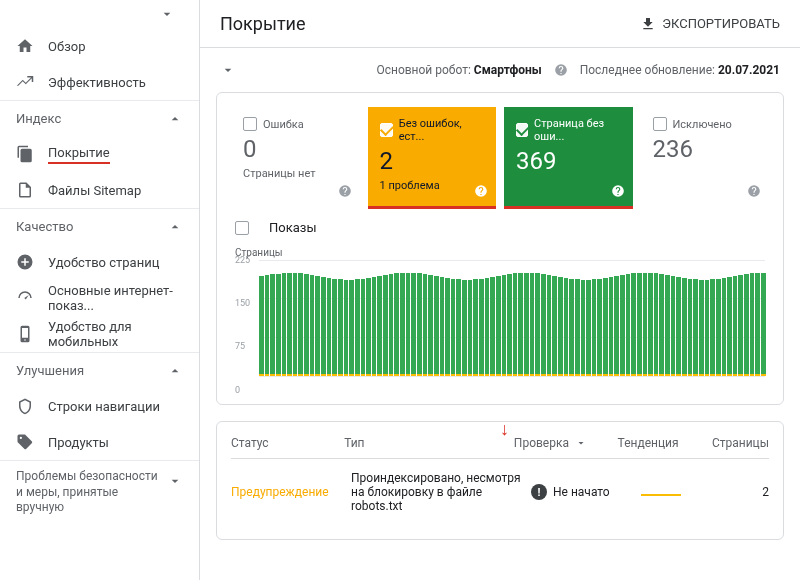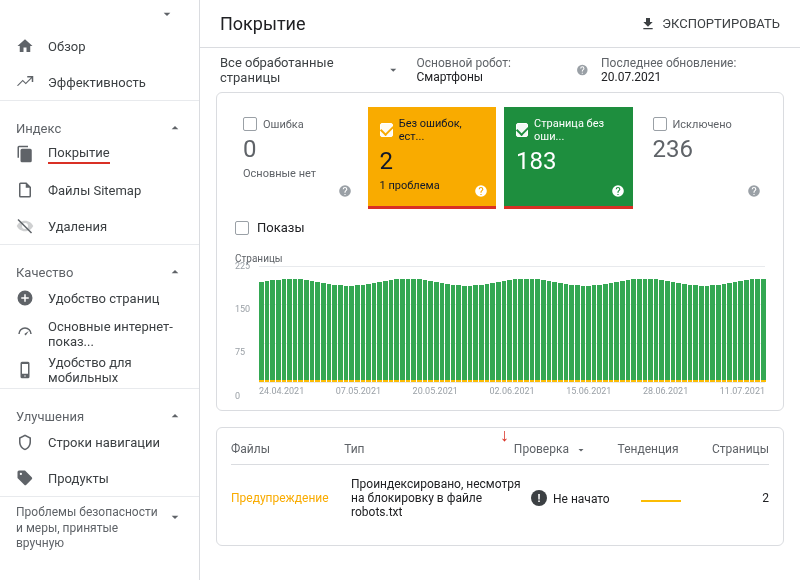--- a/index.html
+++ b/index.html
@@ -3,71 +3,71 @@
 <meta charset="utf-8">
 <style>
 * { box-sizing: border-box; margin: 0; padding: 0; }
 body { font-family: Roboto, Arial, sans-serif; font-size: 13px; color: #202124; background: #fff; width: 800px; height: 580px; overflow: hidden; }
 .app { display: flex; height: 100%; }
 .sidebar { width: 200px; border-right: 1px solid #dadce0; overflow-y: auto; font-size: 13px; }
 .sb-top { height: 28px; display: flex; align-items: center; justify-content: flex-end; padding-right: 24px; }
 .sb-item { display: flex; align-items: center; gap: 14px; height: 36px; padding: 0 16px; cursor: pointer; color: #3c4043; }
 .sb-item.active { position: relative; }
 .sb-item.active span { border-bottom: 2px solid #d93025; padding-bottom: 2px; }
-.sb-section { display: flex; align-items: flex-end; justify-content: space-between; height: 36px; padding: 0 16px; color: #5f6368; cursor: pointer; border-top: 1px solid #e8eaed; }
+.sb-section { display: flex; align-items: center; justify-content: space-between; height: 36px; padding: 0 16px; color: #5f6368; cursor: pointer; border-top: 1px solid #e8eaed; }
 .sb-icon { width: 18px; height: 18px; fill: #5f6368; flex-shrink: 0; }
 .sb-chev { width: 16px; height: 16px; fill: #5f6368; }
 .sb-btext { color: #5f6368; font-size: 12px; line-height: 1.3; padding: 8px 16px; }
 .main { flex: 1; overflow-y: auto; background: #fff; }
 .header { display: flex; align-items: center; justify-content: space-between; height: 48px; padding: 0 20px; border-bottom: 1px solid #dadce0; }
 .h-title { font-size: 18px; font-weight: 400; }
 .h-export { display: flex; align-items: center; gap: 6px; font-size: 13px; color: #3c4043; cursor: pointer; }
 .dl-icon { width: 16px; height: 16px; fill: #3c4043; }
 .subhead { display: flex; align-items: center; height: 44px; padding: 0 20px; gap: 16px; font-size: 12px; color: #5f6368; }
 .sh-drop { display: flex; align-items: center; gap: 6px; color: #3c4043; font-size: 13px; cursor: pointer; }
 .sh-right { margin-left: auto; display: flex; align-items: center; gap: 12px; }
-.bold { color: #202124; font-weight: 400; }
+.bold { color: #202124; font-weight: 700; }
 .help-ic { width: 14px; height: 14px; fill: #9aa0a6; }
 .card { margin: 0 16px 16px 16px; border: 1px solid #dadce0; border-radius: 6px; padding: 14px; background: #fff; }
 .tabs { display: flex; gap: 8px; margin-bottom: 0; }
 .tab { flex: 1; padding: 10px 12px 14px 12px; position: relative; cursor: pointer; }
 .tab-head { display: flex; align-items: center; gap: 6px; font-size: 11px; margin-bottom: 4px; }
 .tab-num { font-size: 24px; font-weight: 400; }
 .tab-sub { font-size: 11px; margin-top: 4px; }
 .tab .help-ic { position: absolute; right: 8px; bottom: 8px; }
 .tab.gray { color: #5f6368; }
 .tab.yellow { background: #f9ab00; color: #0f172a; }
 .tab.yellow::after { content:""; position:absolute; left:0; right:0; bottom:-3px; height:3px; background:#d93025; }
 .tab.green { background: #1e8e3e; color: #fff; }
 .tab.green::after { content:""; position:absolute; left:0; right:0; bottom:-3px; height:3px; background:#d93025; }
 .cb { width: 14px; height: 14px; border: 1.5px solid #9aa0a6; border-radius: 2px; }
 .cb.filled { background: rgba(255,255,255,0.95); border-color: #fff; position: relative; }
 .cb.filled::after { content:""; position:absolute; left:2px; top:-1px; width:6px; height:10px; border:solid; border-width:0 2px 2px 0; transform:rotate(45deg); }
 .tab.yellow .cb.filled::after { border-color:#f9ab00; }
 .tab.green .cb.filled::after { border-color:#1e8e3e; }
-.shows { display: flex; align-items: center; gap: 8px; margin: 14px 0 18px 4px; font-size: 13px; }
+.shows { display: flex; align-items: center; gap: 20px; margin: 14px 0 12px 4px; font-size: 13px; }
 .yaxis { font-size: 10px; color: #5f6368; margin-left: 4px; }
 .chart { position: relative; height: 130px; margin: 2px 4px 0 4px; }
 .grid { position: absolute; left: 24px; right: 0; top: 0; bottom: 14px; }
 .gline { position: absolute; left: 0; right: 0; height: 1px; background: #e8eaed; }
 .ylab { position: absolute; left: 0; font-size: 9px; color: #9aa0a6; transform: translateY(-50%); }
 .bars { position: absolute; left: 24px; right: 0; bottom: 14px; top: 0; display: flex; align-items: flex-end; gap: 1px; }
 .bar { flex: 1; height: 88%; background: #34a853; position: relative; }
 .bar::after { content:""; position:absolute; left:0; right:0; bottom:0; height:2px; background:#fbbc04; }
 .xaxis { position: absolute; left: 24px; right: 0; bottom: 0; display: flex; justify-content: space-between; font-size: 9px; color: #9aa0a6; }
 .details-h { display: flex; align-items: center; justify-content: space-between; margin-bottom: 14px; }
 .d-title { font-size: 17px; }
 .filter-ic { width: 18px; height: 18px; fill: #5f6368; cursor: pointer; }
 .arrow-annot { position: absolute; left: 50%; top: -18px; color: #d93025; font-size: 18px; }
 .tbl { width: 100%; font-size: 12px; }
 .tbl-head { display: flex; border-bottom: 1px solid #dadce0; padding-bottom: 8px; color: #5f6368; position: relative; }
 .tbl-row { display: flex; padding: 12px 0; align-items: center; }
 .c1 { width: 120px; }
 .c2 { width: 180px; }
-.c3 { width: 110px; display: flex; align-items: flex-end; gap: 6px; }
+.c3 { width: 110px; display: flex; align-items: center; gap: 6px; }
 .c4 { width: 100px; }
 .c5 { flex: 1; text-align: right; }
 .warn { color: #f9ab00; }
 .dot { width: 16px; height: 16px; border-radius: 50%; background: #3c4043; color: #fff; display: inline-flex; align-items: center; justify-content: center; font-size: 11px; font-weight: bold; }
 .trend { width: 40px; height: 2px; background: #fbbc04; display: inline-block; }
 .sort-ic { width: 12px; height: 12px; fill: #5f6368; vertical-align: middle; }
 </style>
 </head>
 <body>
 
@@ -102,27 +102,20 @@
           <path d="M16 1H4a2 2 0 00-2 2v14h2V3h12V1zm3 4H8a2 2 0 00-2 2v14a2 2 0 002 2h11a2 2 0 002-2V7a2 2 0 00-2-2z"></path>
         </svg>
       <span>Покрытие</span>
     </div>
     <div class="sb-item">
       <svg class="sb-icon" viewBox="0 0 24 24">
           <path d="M14 2H6a2 2 0 00-2 2v16a2 2 0 002 2h12a2 2 0 002-2V8l-6-6zM6 20V4h7v5h5v11H6z"></path>
         </svg>
       <span>Файлы Sitemap</span>
     </div>
-    <div class="sb-item">
-      <svg class="sb-icon" viewBox="0 0 24 24">
-          <path d="M12 5C7 5 2.7 8.1 1 12c1.7 3.9 6 7 11 7s9.3-3.1 11-7c-1.7-3.9-6-7-11-7zm0 11a4 4 0 110-8 4 4 0 010 8z" opacity=".3"></path>
-          <path d="M2 4l18 18 1.4-1.4L3.4 2.6 2 4z"></path>
-        </svg>
-      <span>Удаления</span>
-    </div>
 
     <div class="sb-section">
       <span>Качество</span>
       <svg class="sb-chev" viewBox="0 0 24 24">
           <path d="M7 14l5-5 5 5z"></path>
         </svg>
     </div>
     <div class="sb-item">
       <svg class="sb-icon" viewBox="0 0 24 24">
           <path d="M12 2a10 10 0 100 20 10 10 0 000-20zm5 11h-4v4h-2v-4H7v-2h4V7h2v4h4v2z"></path>
@@ -175,21 +168,20 @@
       <div class="h-export">
         <svg class="dl-icon" viewBox="0 0 24 24">
             <path d="M19 9h-4V3H9v6H5l7 7 7-7zM5 18v2h14v-2H5z"></path>
           </svg>
         <span>ЭКСПОРТИРОВАТЬ</span>
       </div>
     </div>
 
     <div class="subhead">
       <div class="sh-drop">
-        <span>Все обработанные страницы</span>
         <svg class="sb-chev" viewBox="0 0 24 24">
             <path d="M7 10l5 5 5-5z"></path>
           </svg>
       </div>
       <div class="sh-right">
         <span><span>Основной робот:</span> <span class="bold">Смартфоны</span></span>
         <svg class="help-ic" viewBox="0 0 24 24">
             <path d="M12 2a10 10 0 100 20 10 10 0 000-20zm1 17h-2v-2h2v2zm2-7.8l-.9.9c-.7.7-1.1 1.3-1.1 2.9h-2v-.5c0-1.1.4-2.1 1.1-2.8l1.2-1.3c.4-.3.7-.9.7-1.4a2 2 0 10-4 0H8a4 4 0 118 0c0 .9-.4 1.7-1 2.2z"></path>
           </svg>
         <span><span>Последнее обновление:</span> <span class="bold">20.07.2021</span></span>
@@ -197,42 +189,42 @@
     </div>
 
     <div class="card">
       <div class="tabs">
         <div class="tab gray">
           <div class="tab-head">
               <span class="cb"></span>
               <span>Ошибка</span>
             </div>
           <div class="tab-num">0</div>
-          <div class="tab-sub">Основные нет</div>
+          <div class="tab-sub">Страницы нет</div>
           <svg class="help-ic" viewBox="0 0 24 24">
               <path d="M12 2a10 10 0 100 20 10 10 0 000-20zm1 17h-2v-2h2v2zm2-7.8l-.9.9c-.7.7-1.1 1.3-1.1 2.9h-2v-.5c0-1.1.4-2.1 1.1-2.8l1.2-1.3c.4-.3.7-.9.7-1.4a2 2 0 10-4 0H8a4 4 0 118 0c0 .9-.4 1.7-1 2.2z"></path>
             </svg>
         </div>
         <div class="tab yellow">
           <div class="tab-head">
               <span class="cb filled"></span>
               <span>Без ошибок, ест...</span>
             </div>
           <div class="tab-num">2</div>
           <div class="tab-sub">1 проблема</div>
           <svg class="help-ic" style="fill:#fff" viewBox="0 0 24 24">
               <path d="M12 2a10 10 0 100 20 10 10 0 000-20zm1 17h-2v-2h2v2zm2-7.8l-.9.9c-.7.7-1.1 1.3-1.1 2.9h-2v-.5c0-1.1.4-2.1 1.1-2.8l1.2-1.3c.4-.3.7-.9.7-1.4a2 2 0 10-4 0H8a4 4 0 118 0c0 .9-.4 1.7-1 2.2z"></path>
             </svg>
         </div>
         <div class="tab green">
           <div class="tab-head">
               <span class="cb filled"></span>
               <span>Страница без оши...</span>
             </div>
-          <div class="tab-num">183</div>
+          <div class="tab-num">369</div>
           <svg class="help-ic" style="fill:#fff" viewBox="0 0 24 24">
               <path d="M12 2a10 10 0 100 20 10 10 0 000-20zm1 17h-2v-2h2v2zm2-7.8l-.9.9c-.7.7-1.1 1.3-1.1 2.9h-2v-.5c0-1.1.4-2.1 1.1-2.8l1.2-1.3c.4-.3.7-.9.7-1.4a2 2 0 10-4 0H8a4 4 0 118 0c0 .9-.4 1.7-1 2.2z"></path>
             </svg>
         </div>
         <div class="tab gray">
           <div class="tab-head">
               <span class="cb"></span>
               <span>Исключено</span>
             </div>
           <div class="tab-num">236</div>
@@ -344,37 +336,28 @@
             <div class="bar" style="height: 83.7807%;"></div>
             <div class="bar" style="height: 84.4763%;"></div>
             <div class="bar" style="height: 85.3081%;"></div>
             <div class="bar" style="height: 86.2016%;"></div>
             <div class="bar" style="height: 87.0772%;"></div>
             <div class="bar" style="height: 87.8565%;"></div>
             <div class="bar" style="height: 88.47%;"></div>
             <div class="bar" style="height: 88.8629%;"></div>
             <div class="bar" style="height: 89%;"></div>
           </div>
-        <div class="xaxis" id="chart-xaxis">
-            <span>24.04.2021</span>
-            <span>07.05.2021</span>
-            <span>20.05.2021</span>
-            <span>02.06.2021</span>
-            <span>15.06.2021</span>
-            <span>28.06.2021</span>
-            <span>11.07.2021</span>
-          </div>
       </div>
     </div>
 
     <div class="card" style="position:relative">
       <div class="tbl">
         <div class="tbl-head">
           <span class="arrow-annot">↓</span>
-          <div class="c1">Файлы</div>
+          <div class="c1">Статус</div>
           <div class="c2">Тип</div>
           <div class="c3">
               <span>Проверка</span>
               <svg class="sort-ic" viewBox="0 0 24 24">
                 <path d="M7 10l5 5 5-5z"></path>
               </svg>
             </div>
           <div class="c4">Тенденция</div>
           <div class="c5">Страницы</div>
         </div>

